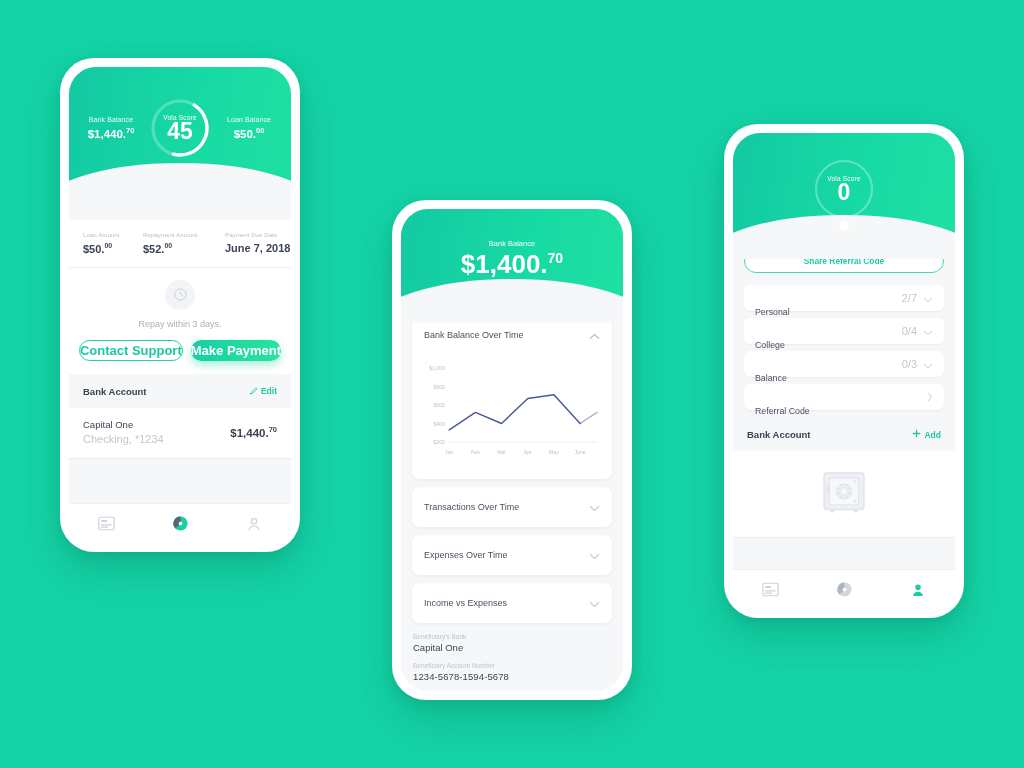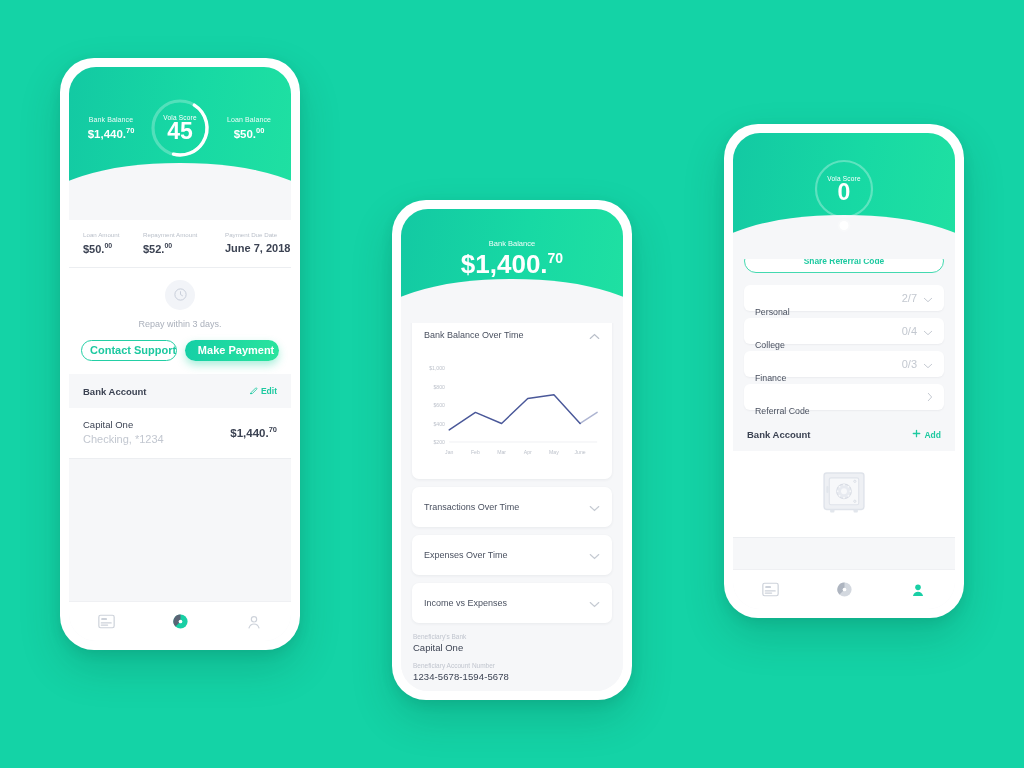--- a/index.html
+++ b/index.html
@@ -21,21 +21,21 @@
   }
   .screen {
     position: relative;
     width: 100%; height: 100%;
     border-radius: 27px;
     overflow: hidden;
     background: #f6f7f9;
     display: flex;
     flex-direction: column;
   }
-  #phone-left   { left: 60px;  top: 58px;  width: 240px; height: 592px; }
+  #phone-left   { left: 60px;  top: 58px;  width: 240px; height: 494px; }
   #phone-center { left: 392px; top: 200px; width: 240px; height: 500px; }
   #phone-right  { left: 724px; top: 124px; width: 240px; height: 494px; }
 
   
   .hdr {
     position: relative;
     background: linear-gradient(100deg, #13c9a3 0%, #17d9a4 55%, #1fe0a2 100%);
     flex: none;
     color: #fff;
   }
@@ -117,23 +117,23 @@
   .repay-block { background:#fff; text-align: center; padding: 12px 0 13px 0; }
   .clock {
     width: 30px; height: 30px; border-radius: 50%;
     background: #f2f4f8; margin: 0 auto 9px auto;
     display: flex; align-items: center; justify-content: center;
   }
   .repay-txt { font-size: 9px; color: #aab0bb; margin-bottom: 11px; }
   .btn-row { display: flex; gap: 8px; justify-content: center; padding: 0 12px; }
   .btn {
     flex: 1; height: 21px; border-radius: 11px;
-    font-size: 11px; font-weight: 700;
+    font-size: 13px; font-weight: 700;
     display: flex; align-items: center; justify-content: center;
-    cursor: pointer; white-space: nowrap; padding-left: 8px;
+    cursor: pointer; white-space: nowrap;
   }
   .btn-ghost { background: #fff; border: 1px solid #23cfa5; color: #1dc9a0; }
   .btn-fill {
     background: linear-gradient(95deg, #15cfa6, #2ae49d);
     color: #fff; border: none;
     box-shadow: 0 4px 9px rgba(30,210,160,.38);
   }
 
   .row-head {
     display: flex; align-items: center; justify-content: space-between;
@@ -451,21 +451,21 @@
             <span class="lrow-count">0/4</span>
             <span>
               <svg width="10" height="6" viewBox="0 0 14 9" fill="none" stroke="#c5cad2" stroke-width="1.5" stroke-linecap="round">
                   <path d="M1.5 2L7 7l5.5-5"></path>
                 </svg>
             </span>
           </span>
         </div>
 
         <div class="lrow">
-          <span class="lrow-label">Finance</span>
+          <span class="lrow-label">Balance</span>
           <span class="lrow-right">
             <span class="lrow-count">0/3</span>
             <span>
               <svg width="10" height="6" viewBox="0 0 14 9" fill="none" stroke="#c5cad2" stroke-width="1.5" stroke-linecap="round">
                   <path d="M1.5 2L7 7l5.5-5"></path>
                 </svg>
             </span>
           </span>
         </div>
 

